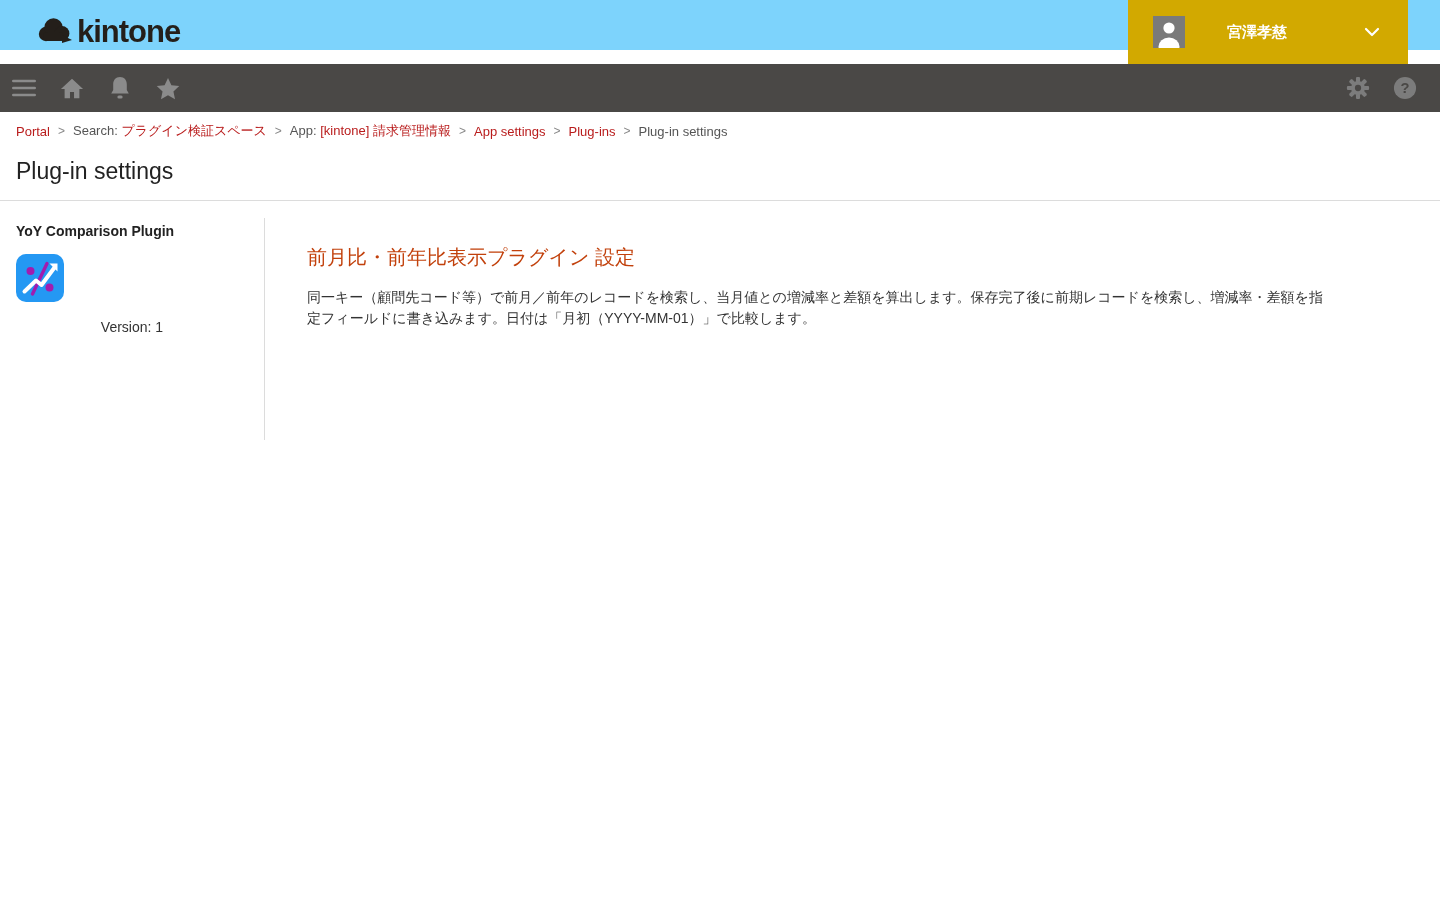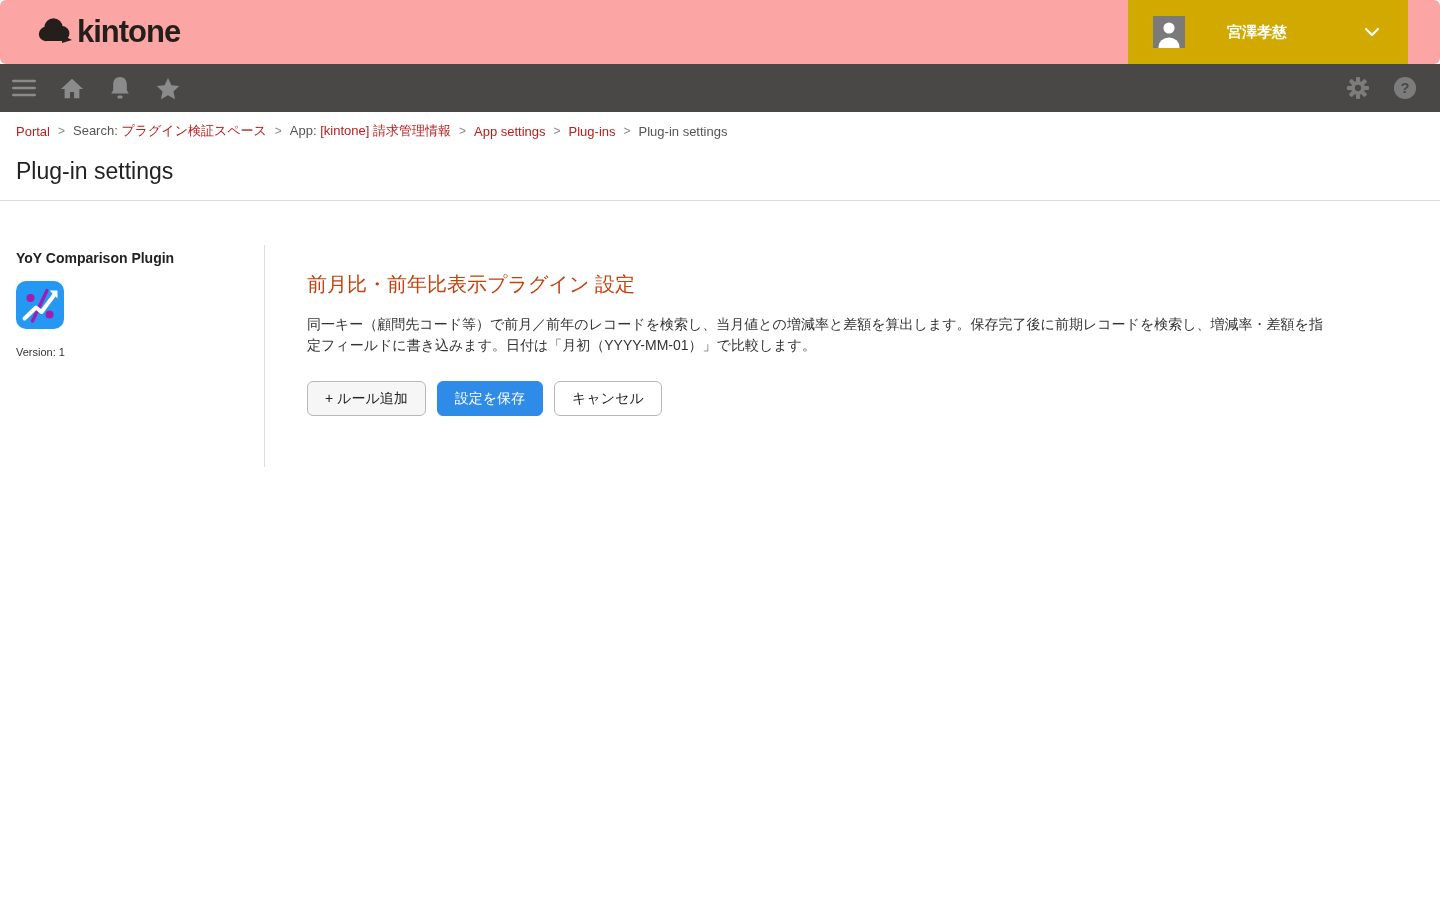--- a/index.html
+++ b/index.html
@@ -1,20 +1,20 @@
 <!DOCTYPE html>
 <html><head>
 <meta charset="utf-8">
 <style>
   * { margin:0; padding:0; box-sizing:border-box; }
   html,body { width:1440px; height:900px; background:#fff;
     font-family:"Liberation Sans","DejaVu Sans",sans-serif; position:relative; overflow:hidden; }
 
   
-  .header { position:absolute; top:0; left:0; width:1440px; height:64px; background:#fca5a5;border-radius:6px; }
+  .header { position:absolute; top:0; left:0; width:1440px; height:50px; background:#7dd3fc; }
   .logo { position:absolute; left:36px; top:15px; display:flex; align-items:center; gap:5px; cursor:pointer; }
   .logo-text { font-size:31px; font-weight:bold; color:#241F1A; letter-spacing:-1px; line-height:1; padding-bottom:3px; }
 
   .user-menu { position:absolute; right:32px; top:0; width:280px; height:64px; background:#D2A900;
     display:flex; align-items:center; cursor:pointer; }
   .avatar { margin-left:25px; width:32px; height:32px; flex:0 0 auto; }
   .user-name { margin-left:42px; color:#fff; font-size:15px; font-weight:bold; flex:1; }
   .chevron { margin-right:28px; flex:0 0 auto; }
 
   
@@ -37,25 +37,25 @@
     display:flex; gap:8px; align-items:center; white-space:nowrap; }
   .bc-link { color:#b91c1c; text-decoration:none; cursor:pointer; }
   .bc-sep { color:#888; font-size:12px; }
   .bc-current, .bc-prefix { color:#555; }
 
   
   .page-title { position:absolute; top:158px; left:16px; font-size:23px; font-weight:400; color:#222; }
   .divider { position:absolute; top:200px; left:0; width:1440px; border-top:1px solid #DCDCDC; }
 
   
-  .content { position:absolute; top:218px; left:0; width:1348px; display:flex; align-items:flex-start;margin-top:27px; }
+  .content { position:absolute; top:218px; left:0; width:1348px; display:flex; align-items:flex-start; }
   .sidebar { width:265px; flex:0 0 auto; padding:5px 16px 0 16px; border-right:1px solid #DCDCDC; height:222px; }
   .plugin-name { font-size:14px; font-weight:bold; color:#222; }
   .plugin-icon { margin-top:15px; width:48px; height:48px; }
-  .version { margin-top:17px; font-size:11px; color:#333; }
+  .version { margin-top:17px; font-size:14px; color:#333;text-align:center; }
 
   .main { flex:1; padding:26px 24px 0 42px; }
   .main-heading { font-size:20px; font-weight:400; color:#c2410c; }
   .main-desc { margin-top:16px; font-size:14px; line-height:21px; color:#333; max-width:1090px; }
   .btn-row { margin-top:25px; display:flex; gap:11px; }
   .btn { height:35px; padding:0 17px; font-size:14px; border-radius:6px; cursor:pointer;
     font-family:inherit; line-height:33px; }
   .btn-secondary { background:#F6F6F6; border:1px solid #B8B8B8; color:#222; }
   .btn-primary  { background:#2E8CE8; border:1px solid #2E8CE8; color:#fff; }
   .btn-cancel   { background:#fff; border:1px solid #B8B8B8; color:#222; }
@@ -184,20 +184,15 @@
         <path d="M8.5 37.5 L20 26.5 L25.5 31 L38.5 13.5" fill="none" stroke="#fff" stroke-width="4" stroke-linecap="round" stroke-linejoin="round"></path>
         <polygon points="33.5,9.5 41.5,9.5 41.5,17.5" fill="#fff"></polygon>
       </svg>
     </div>
     <div class="version">Version: 1</div>
   </div>
 
   <div class="main">
     <h2 class="main-heading">前月比・前年比表示プラグイン 設定</h2>
     <p class="main-desc">同一キー（顧問先コード等）で前月／前年のレコードを検索し、当月値との増減率と差額を算出します。保存完了後に前期レコードを検索し、増減率・差額を指定フィールドに書き込みます。日付は「月初（YYYY-MM-01）」で比較します。</p>
-    <div class="btn-row">
-      <button class="btn btn-secondary">+ ルール追加</button>
-      <button class="btn btn-primary">設定を保存</button>
-      <button class="btn btn-cancel">キャンセル</button>
-    </div>
   </div>
 
 </div>
 
 </body></html>

